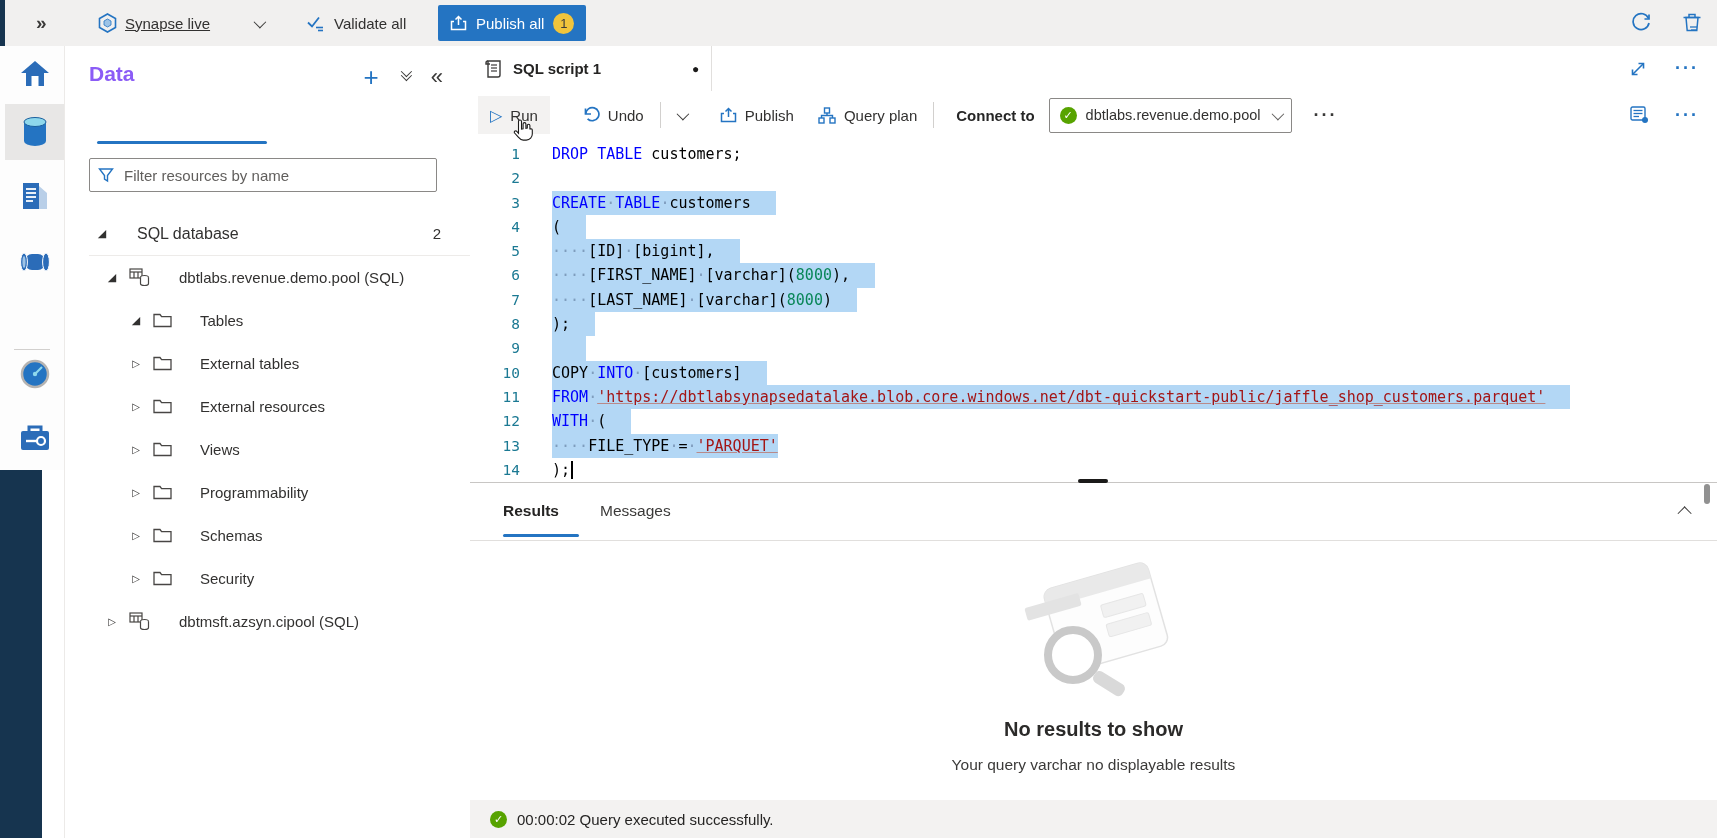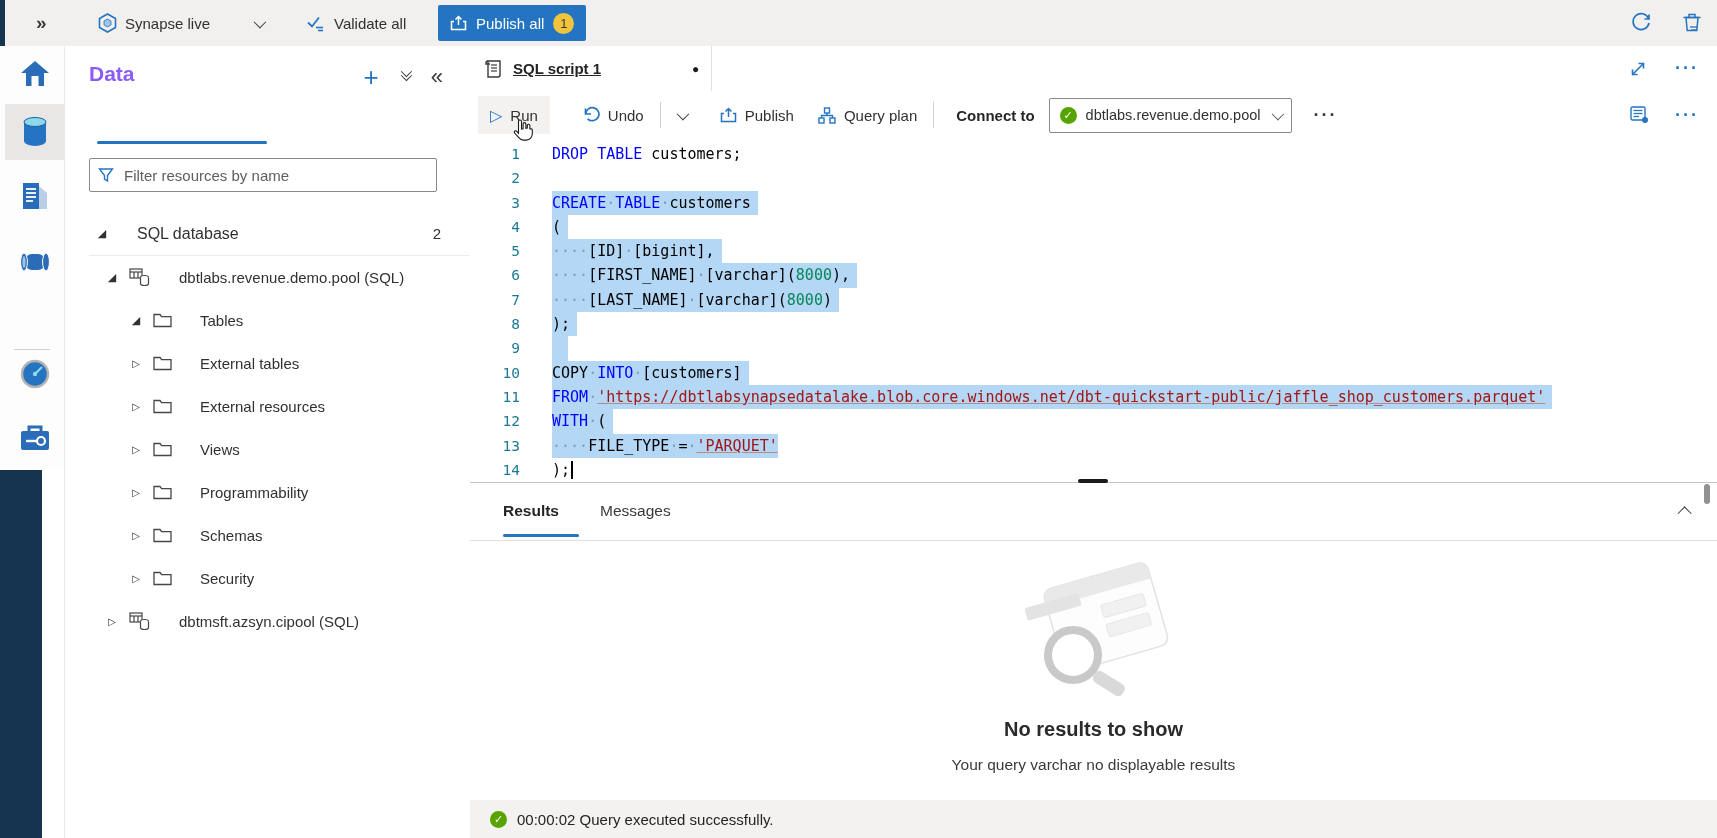--- a/index.html
+++ b/index.html
@@ -48,41 +48,41 @@
   .trow .tri.open{font-size:11px;}
   .tlabel{margin-left:28px;white-space:nowrap;}
   .tlabel.root{font-size:16px;}
   .tcount{position:absolute;right:30px;color:#323130;font-size:15px;}
   .tico{margin-left:10px;display:flex;align-items:center;flex:none;}
   .tree-divider{border-top:1px solid #edebe9;margin-left:24px;}
 
   
   .main{left:470px;top:46px;width:1247px;height:792px;background:#fff;}
   .tabstrip{position:absolute;left:0;top:0;width:1247px;height:46px;border-bottom:1px solid #e1dfdd;background:#fff;}
-  .doc-tab{position:absolute;left:0;top:0;width:242px;height:45px;border-right:1px solid #e1dfdd;display:flex;align-items:center;gap:10px;padding-left:14px;box-sizing:border-box;background:#fff;font-size:15px;font-weight:bold;color:#252423;text-decoration:underline;}
+  .doc-tab{position:absolute;left:0;top:0;width:242px;height:45px;border-right:1px solid #e1dfdd;display:flex;align-items:center;gap:10px;padding-left:14px;box-sizing:border-box;background:#fff;font-size:15px;font-weight:bold;color:#252423;}
   .dirty-dot{position:absolute;left:222px;top:16px;font-size:12px;color:#1b1a19;}
   .strip-icons{position:absolute;right:18px;top:0;height:45px;display:flex;align-items:center;gap:28px;color:var(--accent);}
   .more{color:var(--accent);font-size:18px;font-weight:bold;letter-spacing:2px;}
 
   .toolbar{position:absolute;left:0;top:46px;width:1247px;height:46px;background:#fff;display:flex;align-items:center;font-size:15px;color:#323130;}
   .tb-item{display:flex;align-items:center;gap:8px;padding:0 12px;height:38px;}
   .tb-item.hover{background:#f3f2f1;}
   .tb-sep{width:1px;height:26px;background:#d2d0ce;margin:0 4px;}
   .connect-label{font-weight:bold;color:#262626;padding:0 14px 0 18px;}
   .pool-select{display:flex;align-items:center;gap:9px;border:1px solid #8a8886;border-radius:2px;height:33px;padding:0 10px;background:#fff;font-size:14.5px;}
   .green-check{width:17px;height:17px;border-radius:50%;background:var(--success);color:#fff;font-size:11px;display:flex;align-items:center;justify-content:center;}
   .pool-select .chev{border-color:#605e5c;margin-left:2px;}
   .toolbar-right{position:absolute;right:18px;top:46px;height:46px;display:flex;align-items:center;gap:26px;}
 
   
   .editor{position:absolute;left:0;top:92px;width:1247px;height:342px;background:#fff;padding-top:4px;box-sizing:border-box;}
   .cl{display:flex;height:24.3px;line-height:24.3px;font-family:"DejaVu Sans Mono",monospace;font-size:15px;white-space:pre;}
   .ln{width:50px;flex:none;text-align:right;color:var(--linenum);margin-right:32px;font-size:14.5px;}
   .lb{white-space:pre;color:#000;}
-  .selbg{background:var(--sel);padding-right:7px;display:inline-block;}
+  .selbg{background:var(--sel);padding-right:25px;display:inline-block;}
   .selbg.nosliver{padding-right:0;}
   .tk-kw{color:var(--kw);} .tk-id{color:#000;} .tk-str{color:var(--str);text-decoration:underline;text-decoration-color:#b98a8a;text-align:center;}
   .tk-num{color:var(--num);} .tk-ws{color:#7f9dbd;}
   .caret{display:inline-block;width:2px;height:18px;background:#000;vertical-align:middle;margin-left:1px;}
   .vscroll{position:absolute;right:7px;top:346px;width:6px;height:20px;background:#919191;border-radius:3px;}
   .splitter{position:absolute;left:0;top:436px;width:1247px;border-top:1px solid #c8c6c4;}
   .split-handle{position:absolute;left:608px;top:433px;width:30px;height:4px;background:#1b1a19;border-radius:2px;}
 
   
   .results-tabs{position:absolute;left:0;top:437px;width:1247px;height:57px;border-bottom:1px solid #e1dfdd;font-size:15.5px;}
@@ -103,21 +103,21 @@
 </style>
 </head>
 <body>
 
 <div class="app" style="--accent: #2474c2; --sel: #b3d7f5; --badge: #f0c43c; --success: #57a300; --kw: #0000ff; --str: #a31515; --num: #098658; --linenum: #1b7993;">
 
   <div class="abs topbar">
     <div class="topbar-item" style="left:36px;">
       <span class="dbl-chev">»</span>
     </div>
-    <div class="topbar-item" style="left:98px;">
+    <div class="topbar-item" style="left:98px;text-decoration:underline;">
       <svg width="19" height="20" viewBox="0 0 19 20">
         <polygon points="9.5,1 17.5,5.5 17.5,14.5 9.5,19 1.5,14.5 1.5,5.5" fill="none" stroke="#2474c2" stroke-width="1.6"></polygon>
         <polygon points="9.5,6 13,8 13,12 9.5,14 6,12 6,8" fill="#9dc3e6" stroke="#2474c2" stroke-width="0.8"></polygon>
       </svg>
       <span>Synapse live</span>
     </div>
     <div class="topbar-item" style="left:254px;">
         <span class="chev"></span>
       </div>
     <div class="topbar-item" style="left:306px;">

